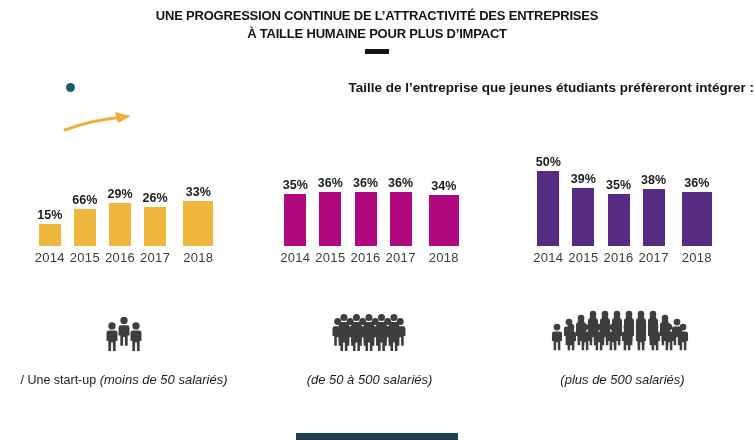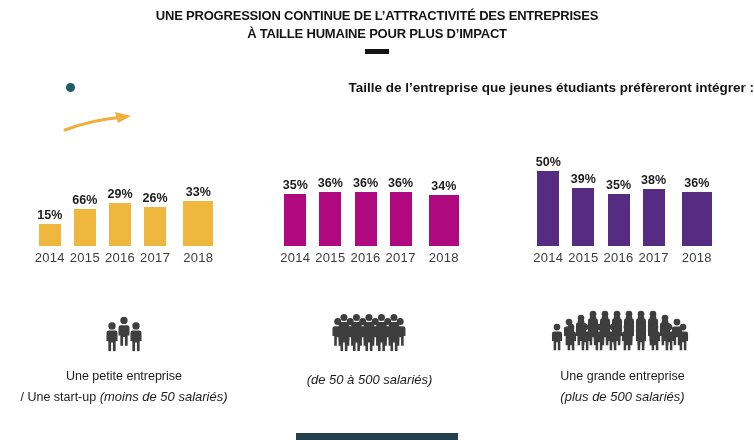--- a/index.html
+++ b/index.html
@@ -140,21 +140,20 @@
       </div>
     </div>
     <div class="crowd-box">
       <svg width="48" height="42" viewBox="0 0 44 32">
         <use href="#person" x="15" y="0" width="14" height="27"></use>
         <use href="#person" x="4" y="5" width="14" height="27"></use>
         <use href="#person" x="26" y="5" width="14" height="27"></use>
       </svg>
     </div>
     <div class="caption">
-      <div class="cap-main">Une petite entreprise</div>
       <div>
         <span class="cap-main">/ Une start-up </span><span class="cap-italic">(moins de 50 salariés)</span>
       </div>
     </div>
   </div>
 
   <div class="col">
     <div class="chart c-medium">
       <div class="bars">
         <div class="bar-col">
@@ -273,21 +272,20 @@
         <use href="#person" x="44" y="13" width="14" height="28"></use>
         <use href="#person" x="58" y="13" width="14" height="28"></use>
         <use href="#person" x="72" y="13" width="14" height="28"></use>
         <use href="#person" x="86" y="13" width="14" height="28"></use>
         <use href="#person" x="100" y="13" width="14" height="28"></use>
         <use href="#person" x="114" y="13" width="14" height="28"></use>
         <use href="#person" x="128" y="13" width="14" height="28"></use>
       </svg>
     </div>
     <div class="caption">
-      <div class="cap-main">Une grande entreprise</div>
       <div>
         <span class="cap-italic">(plus de 500 salariés)</span>
       </div>
     </div>
   </div>
 
 </div>
 
 <div class="footer-accent"></div>
 

